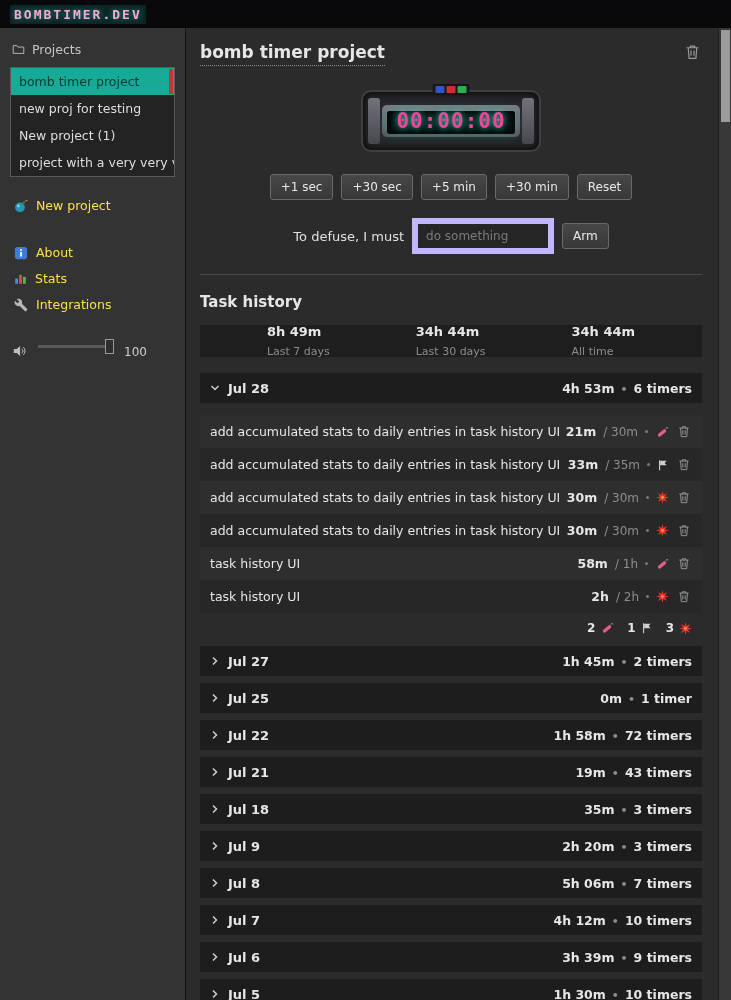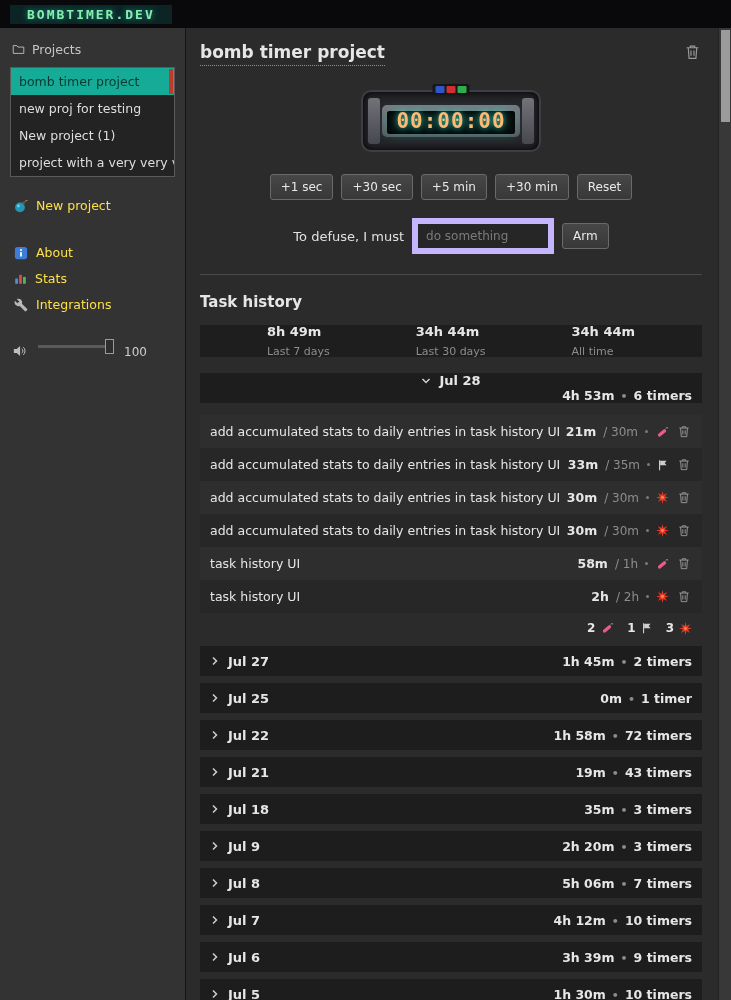--- a/index.html
+++ b/index.html
@@ -2,22 +2,22 @@
 <html><head>
 <meta charset="utf-8">
 <style>
   html, body { margin:0; padding:0; width:731px; height:1000px; overflow:hidden;
     background:#2b2b2b; font-family:"DejaVu Sans","Liberation Sans",sans-serif; color:#e6e6e6; }
   * { box-sizing:border-box; }
 
   
   .topbar { height:28px; background:#09090b; display:flex; align-items:center; padding:0 10px; }
   .logo { font-family:"DejaVu Sans Mono","Liberation Mono",monospace; font-weight:bold;
-    font-size:13px; letter-spacing:2px; color:#86efac; background:rgba(18,72,66,.45);
-    padding:2px 17px; text-shadow:0 0 6px rgba(43,216,196,.65); }
+    font-size:13px; letter-spacing:2px; color:#f9a8d4; background:rgba(18,72,66,.45);
+    padding:2px 4px; text-shadow:0 0 6px rgba(43,216,196,.65); }
 
   .shell { display:flex; height:972px; }
 
   
   .sidebar { width:186px; flex:none; background:#333333; border-right:1px solid #141414;
     padding:12px 10px 0 10px; }
   .side-header { display:flex; align-items:center; gap:7px; color:#c6c6c6; font-size:12.5px;
     margin:2px 0 10px 2px; }
   .project-list { position:relative; border:1px solid #5a5a5a; background:#232323; margin-bottom:16px; }
   .project-item { padding:6px 8px; font-size:12.5px; color:#dedede; cursor:pointer;
@@ -49,21 +49,21 @@
     background:linear-gradient(#72737a,#47484e); }
   .cap.left { left:5px; } .cap.right { right:5px; }
   .wires { position:absolute; top:-8px; left:50%; transform:translateX(-50%); display:flex; gap:2px;
     background:#17171a; padding:2px 3px; border-radius:2px; }
   .wire { width:9px; height:7px; border-radius:1px; }
   .wire.blue { background:#2f55c8; } .wire.red { background:#cf2f2f; } .wire.green { background:#2fae4f; }
   .bezel { background:linear-gradient(#797a80,#56575d); padding:4px 5px; border-radius:5px; }
   .lcd { background:#07110f; border-radius:3px; padding:2px 9px;
     box-shadow:inset 0 0 6px #000, 0 0 12px rgba(47,230,205,.3); }
   .lcd-text { font-family:"DejaVu Sans Mono","Liberation Mono",monospace; font-weight:bold;
-    font-size:21px; letter-spacing:1px; color:#fdba74; text-shadow:0 0 7px rgba(58,240,214,.9); }
+    font-size:21px; letter-spacing:1px; color:#ec4899; text-shadow:0 0 7px rgba(58,240,214,.9); }
 
   .controls { display:flex; justify-content:center; gap:8px; margin-bottom:18px; }
   .btn { background:linear-gradient(#474747,#383838); border:1px solid #6a6a6a; border-radius:3px;
     color:#e8e8e8; font-size:12px; padding:5px 10px; font-family:inherit; cursor:pointer; }
 
   .defuse { display:flex; justify-content:center; align-items:center; gap:8px; margin-bottom:20px;
     font-size:13px; color:#e0e0e0; }
   .defuse-input { width:142px; background:#262626; border:6px solid #c4b5fd; color:#ddd;
     font-size:12px; padding:5px 8px; font-family:inherit; }
   .defuse-input::placeholder { color:#7b7b7b; }
@@ -72,21 +72,21 @@
   .section-heading { font-size:15px; font-weight:bold; margin:0 0 14px; }
 
   .stats-bar { background:#1e1e1e; display:flex; justify-content:space-around; align-items:center;
     height:32px; padding:0 24px; margin-bottom:16px; }
   .stat { display:flex; align-items:baseline; gap:6px;flex-direction:column; }
   .stat-value { font-weight:bold; font-size:13px; }
   .stat-label { font-size:11px; color:#8d8d8d; }
 
   .day-header { background:#1d1d1d; height:30px; display:flex; align-items:center; padding:0 10px;
     cursor:pointer; }
-  .day-header.expanded { margin-bottom:12px;flex-direction:column; }
+  .day-header.expanded { margin-bottom:12px; }
   .day-left { display:flex; align-items:center; gap:8px; font-size:13px; font-weight:bold; }
   .day-right { margin-left:auto; display:flex; align-items:center; gap:6px; font-size:12.5px;
     font-weight:bold; }
   .sep::before { content:"•"; color:#8d8d8d; font-size:11px; }
 
   .task-row { height:33px; display:flex; align-items:center; padding:0 10px; }
   .task-list .task-row:nth-child(odd) { background:#2e2e2e; }
   .task-list .task-row:nth-child(even) { background:#272727; }
   .task-name { font-size:12.5px; }
   .task-right { margin-left:auto; display:flex; align-items:center; gap:7px; }

